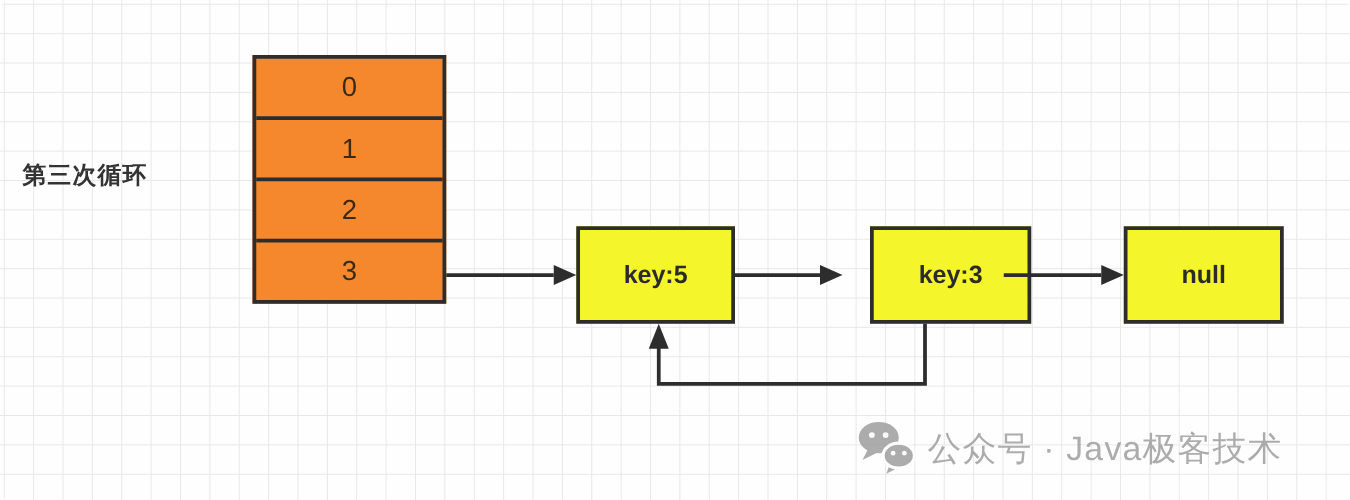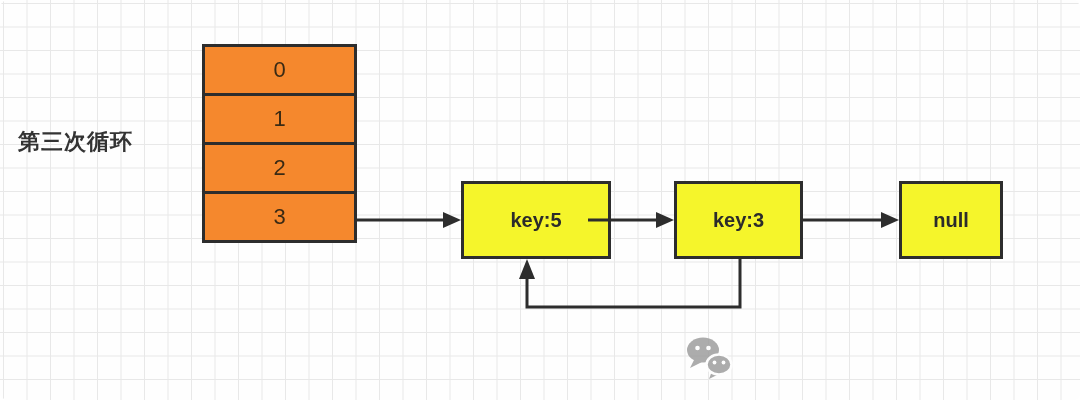--- a/index.html
+++ b/index.html
@@ -9,43 +9,43 @@
     background-color:var(--canvas-bg,#FEFEFE);
     background-image:
       linear-gradient(to right, var(--grid-line,#E8E8E8) 1px, transparent 1px),
       linear-gradient(to bottom, var(--grid-line,#E8E8E8) 1px, transparent 1px);
     background-size:23.5px 23.5px;
     background-position:3px 3px;
     border-radius:8px;
   }
   .stage-label{
     position:absolute;left:18px;top:127px;
-    font-size:22px;font-weight:bold;letter-spacing:1px;
+    font-size:19px;font-weight:bold;letter-spacing:1px;
     color:var(--label-text,#333);
   }
   .array{
     position:absolute;left:202px;top:44px;width:155px;
     box-sizing:border-box;border:3px solid var(--stroke,#2D2D2D);
     background:var(--array-fill,#F5882D);
   }
   .array .cell{
     height:46px;display:flex;align-items:center;justify-content:center;
     font-size:22px;color:#3A2A14;
     border-bottom:3px solid var(--stroke,#2D2D2D);
   }
   .array .cell:last-child{border-bottom:none;}
   .node{
     position:absolute;top:181px;height:78px;box-sizing:border-box;
     background:var(--node-fill,#F5F52B);border:3px solid var(--stroke,#2D2D2D);
     display:flex;flex-direction:column;align-items:center;justify-content:center;
     font-size:20px;font-weight:bold;color:#2B2B2B;line-height:26px;
   }
-  .node-0{left:461px;width:150px;}
-  .node-1{left:674px;width:129px;}
-  .node-2{left:899px;width:104px;}
+  .node-0{left:461px;width:127px;}
+  .node-1{left:696px;width:129px;}
+  .node-2{left:899px;width:128px;}
   .arrows{position:absolute;left:0;top:0;width:1080px;height:400px;pointer-events:none;}
   .arrows .shaft{stroke:var(--stroke,#2D2D2D);stroke-width:3;fill:none;}
   .arrows .head{fill:var(--stroke,#2D2D2D);stroke:none;}
   .watermark{
     position:absolute;left:686px;top:336px;height:46px;
     display:flex;align-items:center;opacity:.85;
   }
   .watermark svg{display:block;}
   .watermark-text{
     margin-left:9px;font-size:27px;color:var(--watermark-gray,#9E9E9E);
@@ -104,15 +104,16 @@
     <svg width="47" height="45" viewBox="0 0 47 45" aria-hidden="true">
       <polygon class="wm-bubble" points="9,21 4,31 16,25"></polygon>
       <ellipse class="wm-bubble" cx="17" cy="13" rx="16" ry="12.5"></ellipse>
       <circle class="wm-eye" cx="11.5" cy="11" r="2.3"></circle>
       <circle class="wm-eye" cx="22.5" cy="11" r="2.3"></circle>
       <polygon class="wm-bubble" points="26,34 23,42 33,37"></polygon>
       <ellipse class="wm-bubble" cx="33" cy="27.5" rx="12.5" ry="10" stroke="#FEFEFE" stroke-width="2.5"></ellipse>
       <circle class="wm-eye" cx="28.5" cy="25.5" r="1.9"></circle>
       <circle class="wm-eye" cx="37.5" cy="25.5" r="1.9"></circle>
     </svg>
+    <span class="watermark-text">公众号 · Java极客技术</span>
   </div>
 
 </div>
 
 </body></html>

